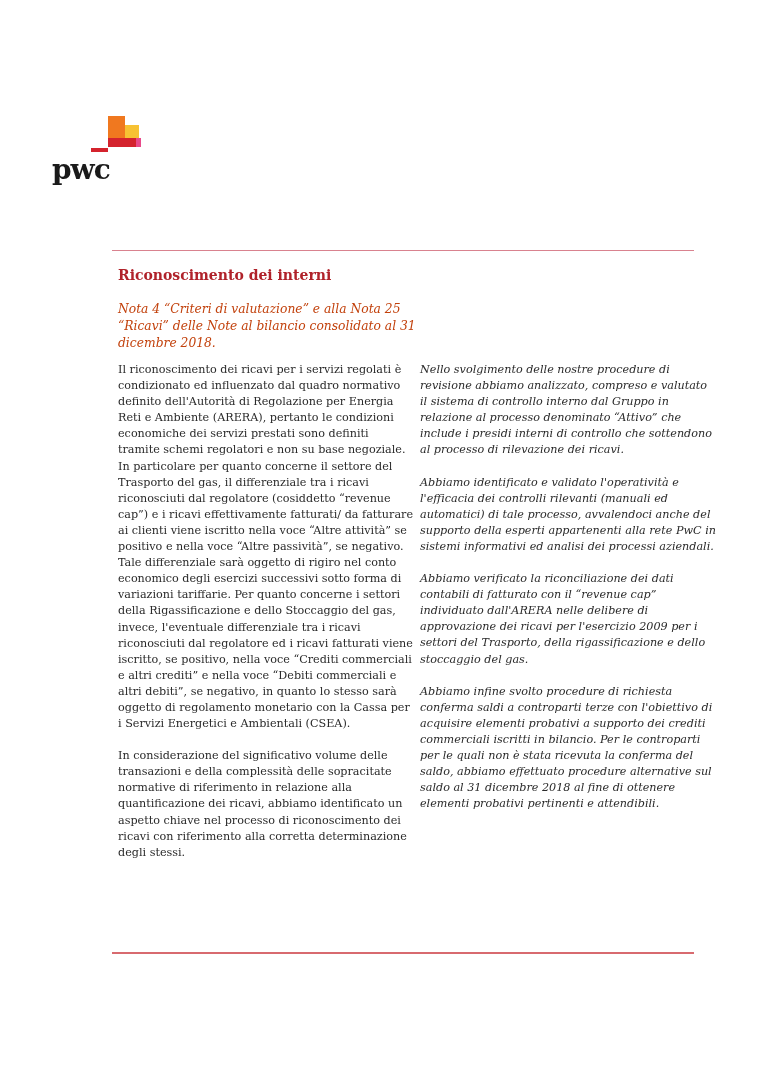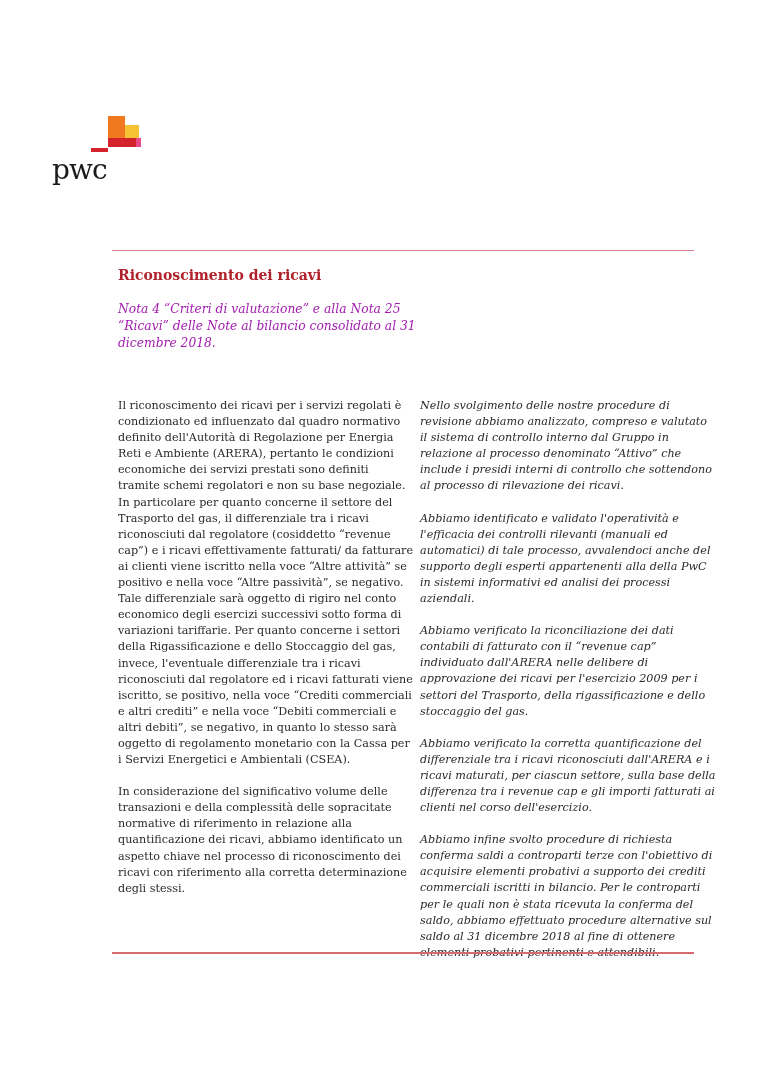--- a/index.html
+++ b/index.html
@@ -1,56 +1,55 @@
 <!DOCTYPE html>
 <html><head>
 <meta charset="utf-8">
 <style>
   html, body { margin: 0; padding: 0; background: #ffffff; }
   body { width: 765px; height: 1082px; position: relative; overflow: hidden;
          font-family: "DejaVu Serif", "Liberation Serif", serif; color: #2a2a2a; }
   .logo { position: absolute; left: 52px; top: 116px; width: 100px; height: 75px; }
   .logo .blk { position: absolute; }
   .logo .wordmark { position: absolute; left: 0; top: 40px; font-family: "DejaVu Serif", serif;
-                    font-weight: normal; font-size: 28px; letter-spacing: -1px; color: #1a1a1a; line-height: 1; }
+                    font-weight: bold; font-size: 28px; letter-spacing: -1px; color: #1a1a1a; line-height: 1; }
   .rule { position: absolute; left: 112px; width: 582px; height: 1px; background: #d9828f; }
   .rule.top { top: 250px; }
   .rule.bottom { top: 952px; height: 2px; background: #d86a6f; }
   .section-title { position: absolute; left: 118px; top: 267px; font-weight: bold; font-size: 14px;
                    color: #b0222a; font-family: "DejaVu Serif", serif; }
   .subtitle { position: absolute; left: 118px; top: 301px; width: 300px; font-style: italic;
-              font-size: 12.3px; line-height: 17px; color: #a21caf; }
-  .col { position: absolute; top: 362px; width: 296px; font-size: 11.2px; line-height: 16.1px; margin-top: 36px; }
+              font-size: 12.3px; line-height: 17px; color: #c2410c; }
+  .col { position: absolute; top: 362px; width: 296px; font-size: 11.2px; line-height: 16.1px; }
   .col.left { left: 118px; }
   .col.right { left: 420px; width: 296px; font-style: italic; }
   .col p { margin: 0 0 16px 0; }
 </style>
 </head>
 <body>
 
 <div class="logo">
   <div class="blk" style="left:56px;top:0;width:17px;height:22px;background:#f0781f;"></div>
   <div class="blk" style="left:73px;top:9px;width:14px;height:13px;background:#f7c233;"></div>
   <div class="blk" style="left:56px;top:22px;width:28px;height:9px;background:#d4232d;"></div>
   <div class="blk" style="left:84px;top:22px;width:5px;height:9px;background:#e84a8a;"></div>
   <div class="blk" style="left:39px;top:32px;width:17px;height:4px;background:#d4232d;"></div>
   <div class="wordmark">pwc</div>
 </div>
 
 <div class="rule top"></div>
 
-<div class="section-title">Riconoscimento dei ricavi</div>
+<div class="section-title">Riconoscimento dei interni</div>
 <div class="subtitle">Nota 4 “Criteri di valutazione” e alla Nota 25 “Ricavi” delle Note al bilancio consolidato al 31 dicembre 2018.</div>
 
 <div class="col left">
   <p>Il riconoscimento dei ricavi per i servizi regolati è condizionato ed influenzato dal quadro normativo definito dell'Autorità di Regolazione per Energia Reti e Ambiente (ARERA), pertanto le condizioni economiche dei servizi prestati sono definiti tramite schemi regolatori e non su base negoziale. In particolare per quanto concerne il settore del Trasporto del gas, il differenziale tra i ricavi riconosciuti dal regolatore (cosiddetto “revenue cap”) e i ricavi effettivamente fatturati/ da fatturare ai clienti viene iscritto nella voce “Altre attività” se positivo e nella voce “Altre passività”, se negativo. Tale differenziale sarà oggetto di rigiro nel conto economico degli esercizi successivi sotto forma di variazioni tariffarie. Per quanto concerne i settori della Rigassificazione e dello Stoccaggio del gas, invece, l'eventuale differenziale tra i ricavi riconosciuti dal regolatore ed i ricavi fatturati viene iscritto, se positivo, nella voce “Crediti commerciali e altri crediti” e nella voce “Debiti commerciali e altri debiti”, se negativo, in quanto lo stesso sarà oggetto di regolamento monetario con la Cassa per i Servizi Energetici e Ambientali (CSEA).</p>
   <p>In considerazione del significativo volume delle transazioni e della complessità delle sopracitate normative di riferimento in relazione alla quantificazione dei ricavi, abbiamo identificato un aspetto chiave nel processo di riconoscimento dei ricavi con riferimento alla corretta determinazione degli stessi.</p>
 </div>
 
 <div class="col right">
   <p>Nello svolgimento delle nostre procedure di revisione abbiamo analizzato, compreso e valutato il sistema di controllo interno dal Gruppo in relazione al processo denominato “Attivo” che include i presidi interni di controllo che sottendono al processo di rilevazione dei ricavi.</p>
-  <p>Abbiamo identificato e validato l'operatività e l'efficacia dei controlli rilevanti (manuali ed automatici) di tale processo, avvalendoci anche del supporto degli esperti appartenenti alla della PwC in sistemi informativi ed analisi dei processi aziendali.</p>
+  <p>Abbiamo identificato e validato l'operatività e l'efficacia dei controlli rilevanti (manuali ed automatici) di tale processo, avvalendoci anche del supporto della esperti appartenenti alla rete PwC in sistemi informativi ed analisi dei processi aziendali.</p>
   <p>Abbiamo verificato la riconciliazione dei dati contabili di fatturato con il “revenue cap” individuato dall'ARERA nelle delibere di approvazione dei ricavi per l'esercizio 2009 per i settori del Trasporto, della rigassificazione e dello stoccaggio del gas.</p>
-  <p>Abbiamo verificato la corretta quantificazione del differenziale tra i ricavi riconosciuti dall'ARERA e i ricavi maturati, per ciascun settore, sulla base della differenza tra i revenue cap e gli importi fatturati ai clienti nel corso dell'esercizio.</p>
   <p>Abbiamo infine svolto procedure di richiesta conferma saldi a controparti terze con l'obiettivo di acquisire elementi probativi a supporto dei crediti commerciali iscritti in bilancio. Per le controparti per le quali non è stata ricevuta la conferma del saldo, abbiamo effettuato procedure alternative sul saldo al 31 dicembre 2018 al fine di ottenere elementi probativi pertinenti e attendibili.</p>
 </div>
 
 <div class="rule bottom"></div>
 
 </body></html>

